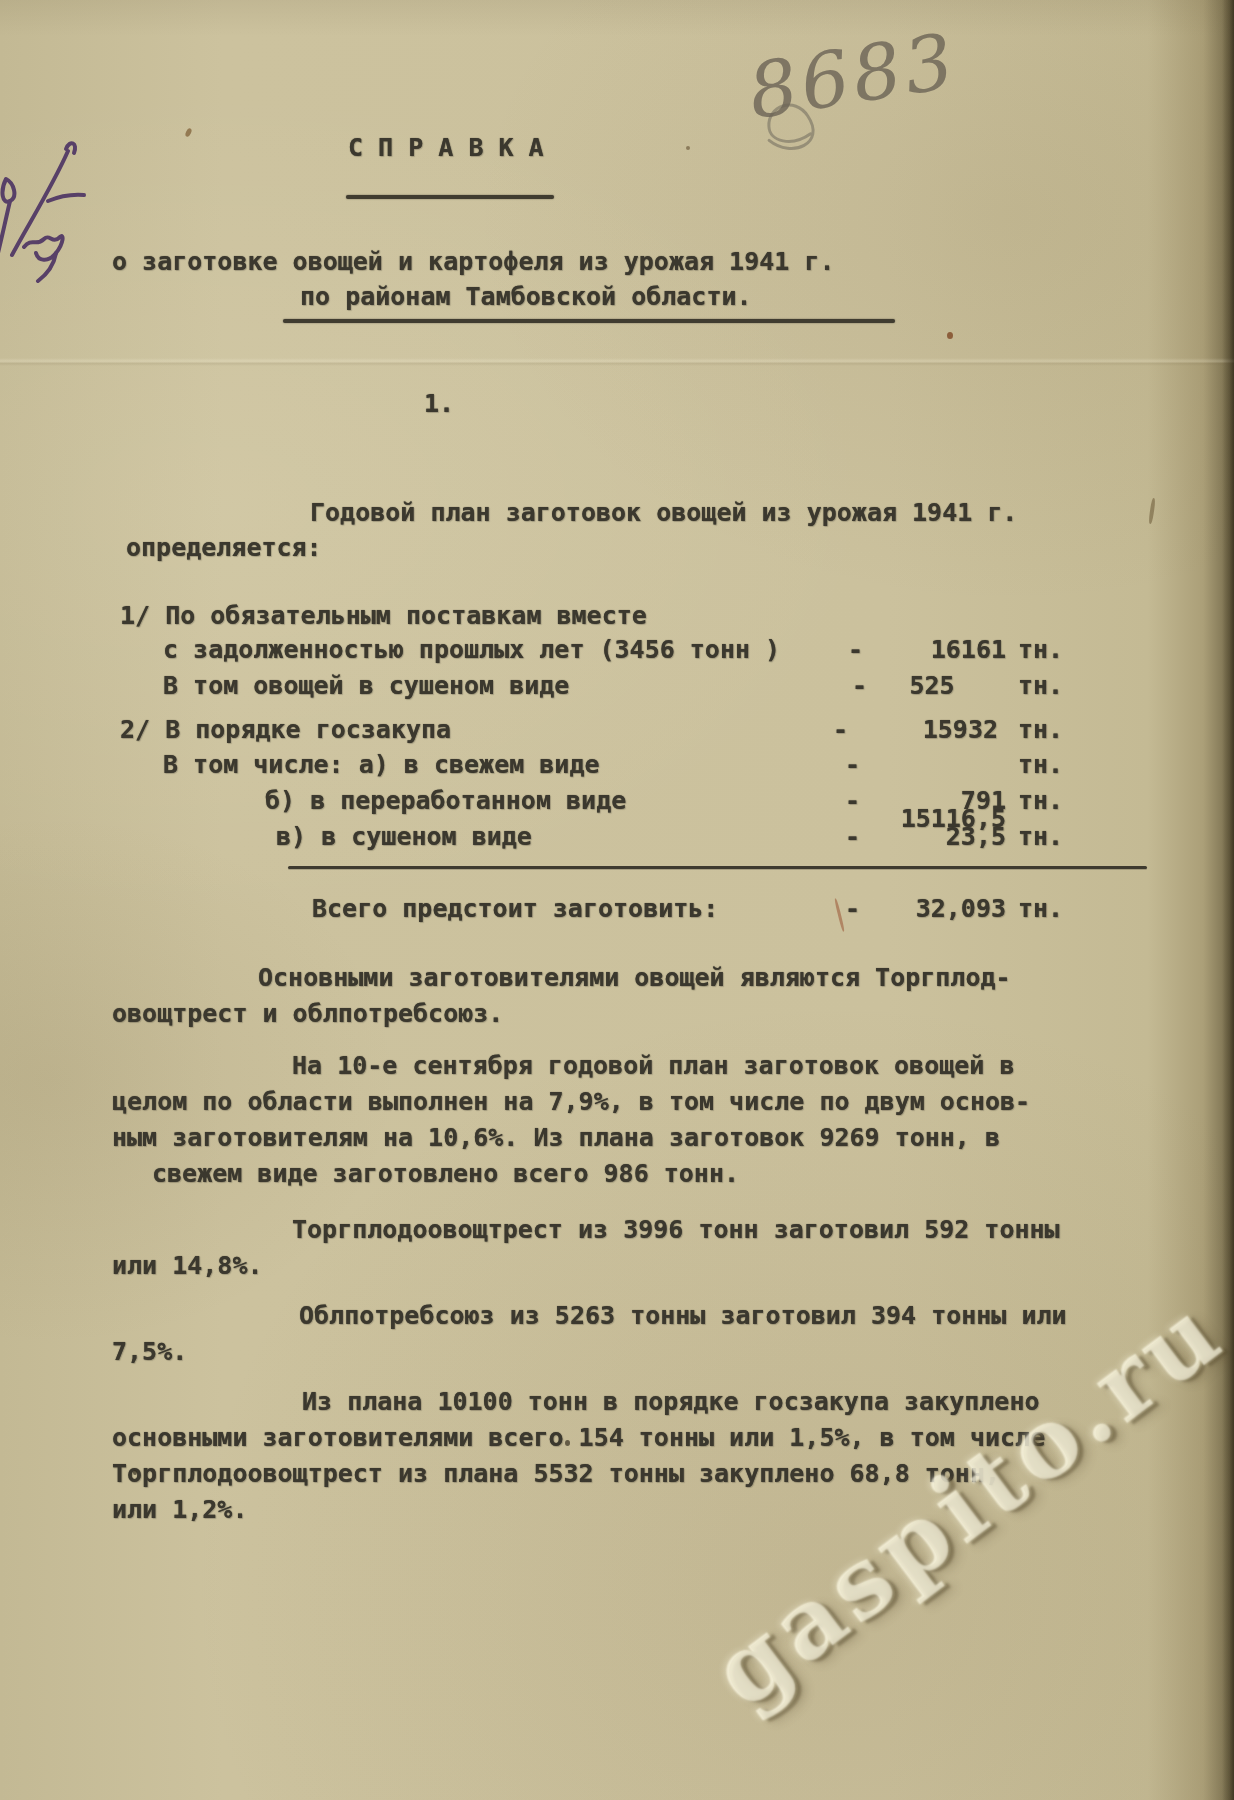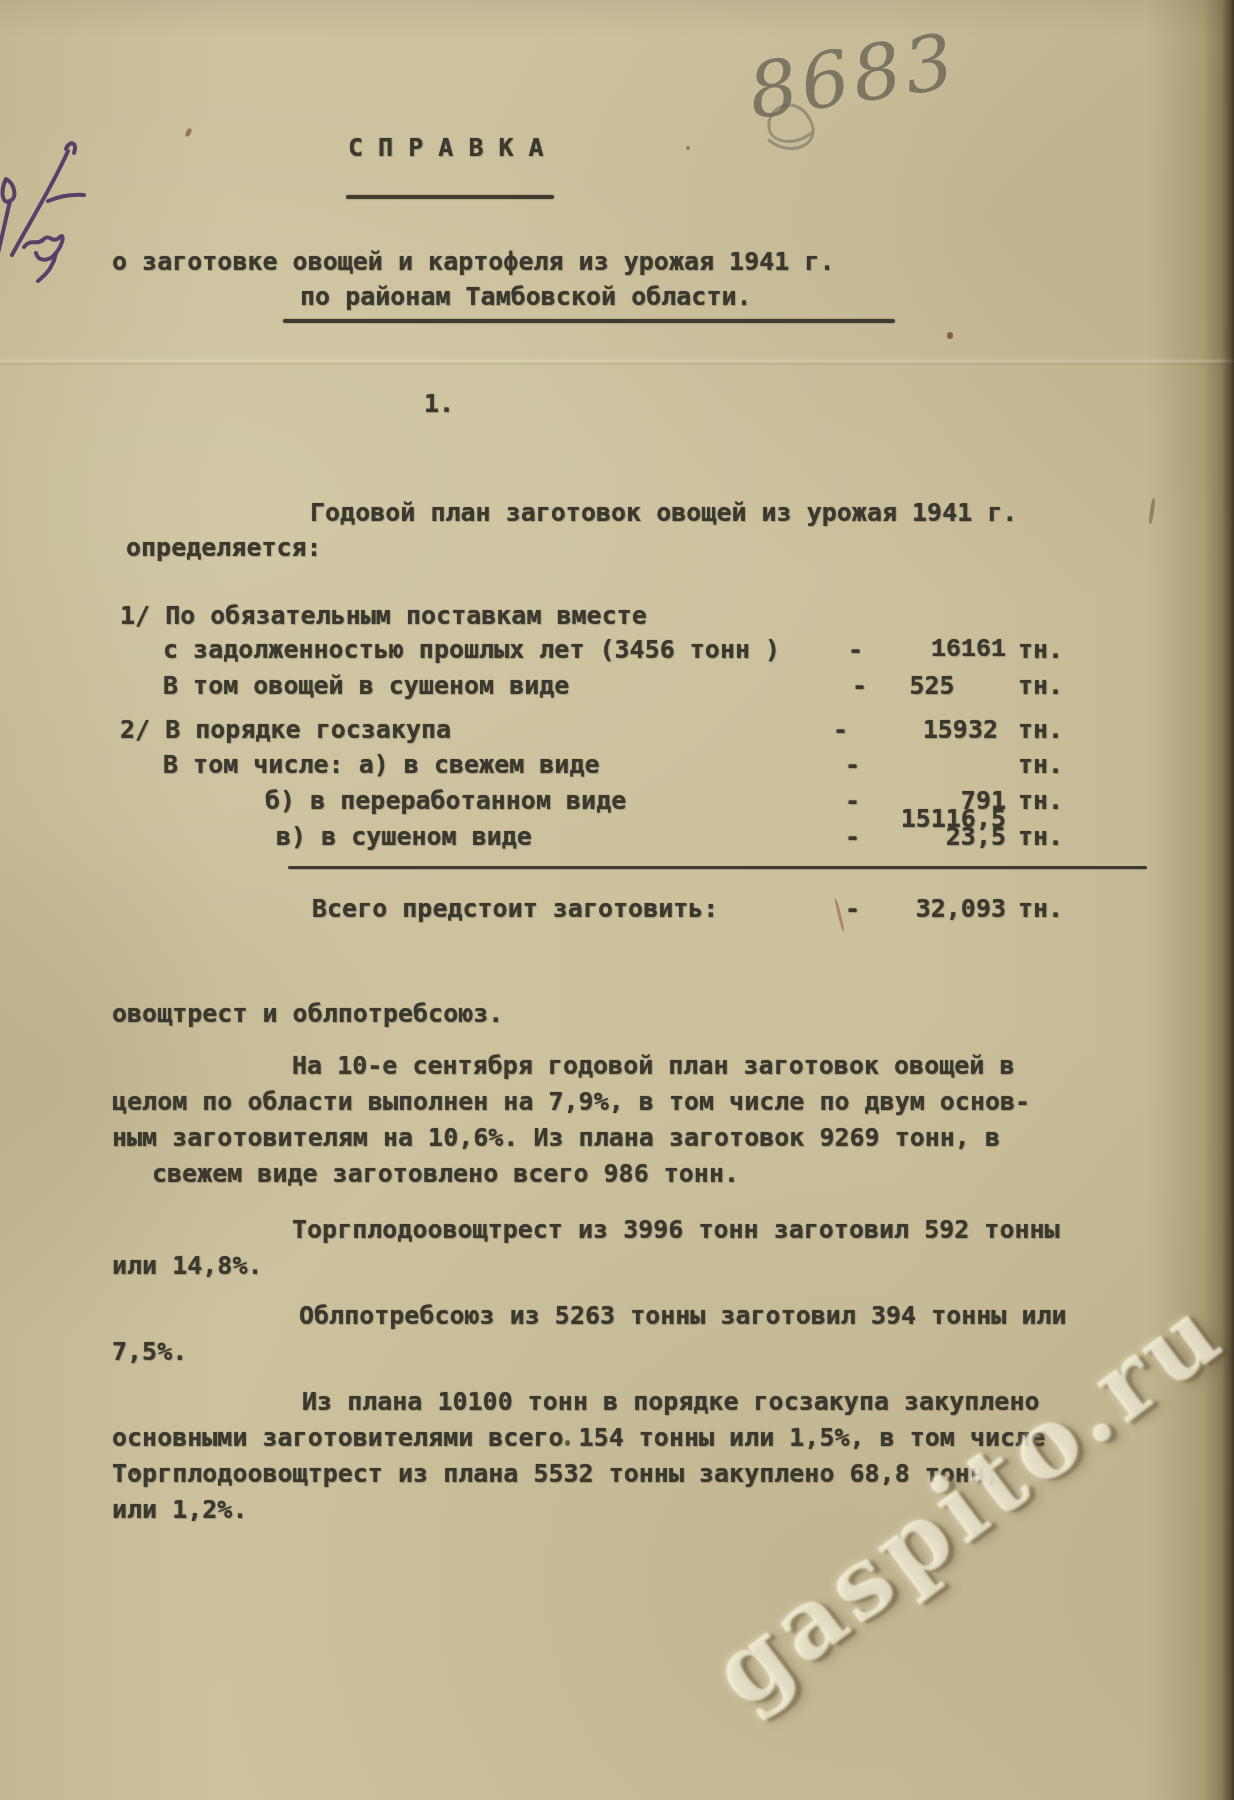--- a/index.html
+++ b/index.html
@@ -80,21 +80,21 @@
   <div class="ul" style="left:283px;top:319px;width:612px;"></div>
 
   <div class="t" style="left:424px;top:388px;">1.</div>
 
   <div class="t" style="left:310px;top:497px;">Годовой план заготовок овощей из урожая 1941 г.</div>
   <div class="t" style="left:126px;top:532px;">определяется:</div>
 
   <div class="t" style="left:120px;top:600px;">1/ По обязательным поставкам вместе</div>
   <div class="t" style="left:163px;top:634px;">с задолженностью прошлых лет (3456 тонн )</div>
   <div class="t" style="left:848px;top:634px;">-</div>
-  <div class="t" style="left:858px;top:634px;font-family:Liberation Mono, monospace;"><span class="num" style="width:148px;">16161</span></div>
+  <div class="t" style="left:858px;top:634px;"><span class="num" style="width:148px;">16161</span></div>
   <div class="t" style="left:1018px;top:634px;">тн.</div>
 
   <div class="t" style="left:163px;top:670px;">В том овощей в сушеном виде</div>
   <div class="t" style="left:852px;top:670px;">-</div>
   <div class="t" style="left:858px;top:670px;"><span class="num" style="width:148px;text-align:center;">525</span></div>
   <div class="t" style="left:1018px;top:670px;">тн.</div>
 
   <div class="t" style="left:120px;top:714px;">2/ В порядке госзакупа</div>
   <div class="t" style="left:833px;top:714px;">-</div>
   <div class="t" style="left:850px;top:714px;"><span class="num" style="width:148px;">15932</span></div>
@@ -115,20 +115,21 @@
   <div class="t" style="left:858px;top:821px;"><span class="num" style="width:148px;">23,5</span></div>
   <div class="t" style="left:1018px;top:821px;">тн.</div>
 
   <div class="rule" style="left:288px;top:866px;width:859px;"></div>
 
   <div class="t" style="left:312px;top:893px;">Всего предстоит заготовить:</div>
   <div class="t" style="left:845px;top:893px;">-</div>
   <div class="t" style="left:858px;top:893px;"><span class="num" style="width:148px;">32,093</span></div>
   <div class="t" style="left:1018px;top:893px;">тн.</div>
 
+  <div class="t" style="left:258px;top:962px;">Основными заготовителями овощей являются Торгплод-</div>
   <div class="t" style="left:112px;top:998px;">овощтрест и облпотребсоюз.</div>
 
   <div class="t" style="left:292px;top:1050px;">На 10-е сентября годовой план заготовок овощей в</div>
   <div class="t" style="left:112px;top:1086px;">целом по области выполнен на 7,9%, в том числе по двум основ-</div>
   <div class="t" style="left:112px;top:1122px;">ным заготовителям на 10,6%. Из плана заготовок 9269 тонн, в</div>
   <div class="t" style="left:112px;top:1158px;margin-left:40px;">свежем виде заготовлено всего 986 тонн.</div>
 
   <div class="t" style="left:292px;top:1214px;">Торгплодоовощтрест из 3996 тонн заготовил 592 тонны</div>
   <div class="t" style="left:112px;top:1250px;">или 14,8%.</div>
 

